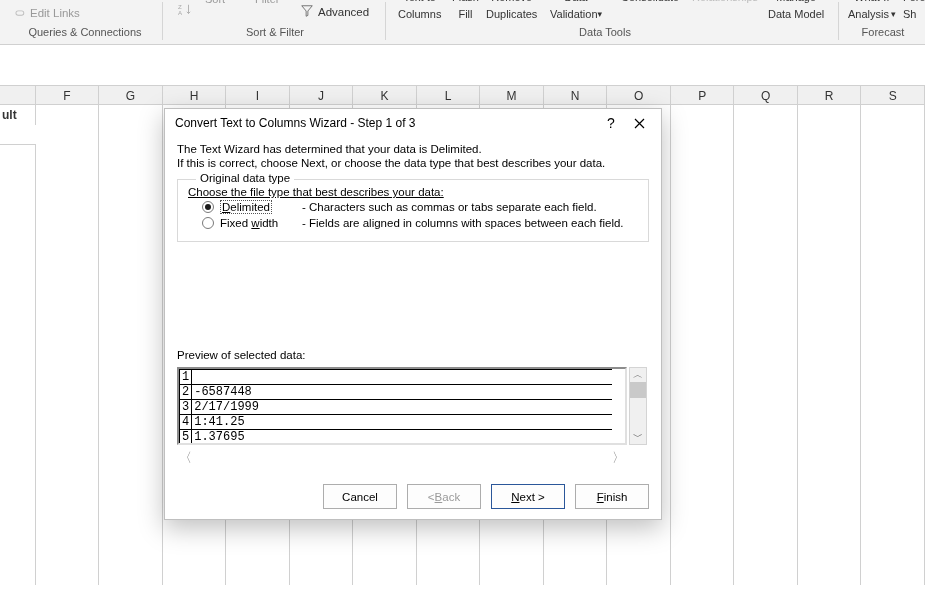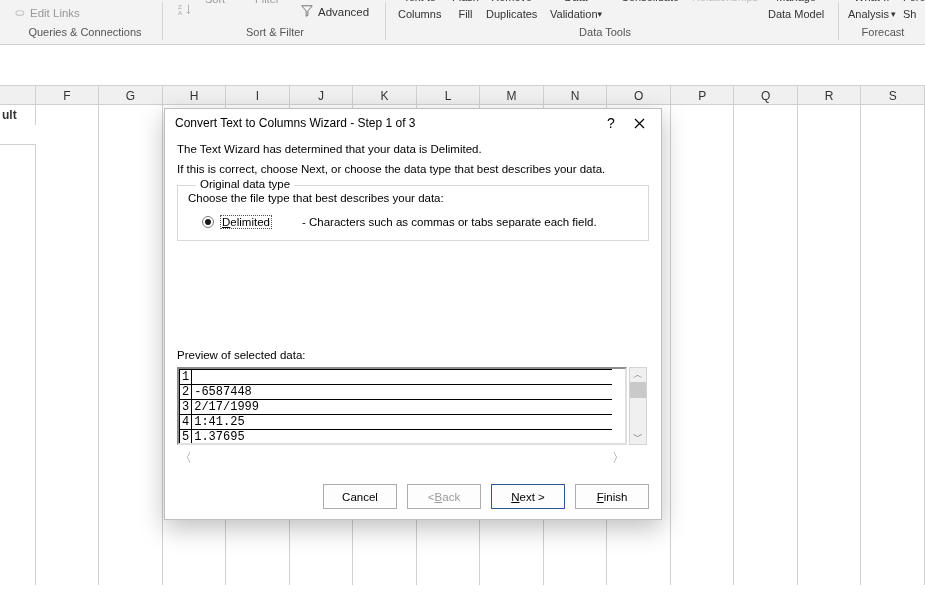--- a/index.html
+++ b/index.html
@@ -125,37 +125,37 @@
     font-size: 14px;
     cursor: pointer;
   }
   .dlg-close svg { width:11px; height:11px; }
 
   .dlg-body {
     padding: 6px 12px 0 12px;
     font-size: 11.5px;
     color: #000;
   }
-  .dlg-line1 { margin-bottom: 8px; }
+  .dlg-line1 { margin-bottom: 2px; }
 
   .fieldset {
     border: 1px solid #d9d9d9;
     border-radius: 0;
     padding: 6px 10px 10px 10px;
     margin-top: 10px;
     position: relative;
   }
   .fieldset-legend {
     position: absolute;
     top: -8px; left: 18px;
     background: #fff;
     padding: 0 4px;
     font-size: 11.5px;
   }
-  .fs-desc { margin-bottom: 10px; }
+  .fs-desc { margin-bottom: 1px; text-decoration: underline; }
   .radio-row {
     display: flex;
     align-items: center;
     gap: 6px;
     padding: 2px 0 2px 14px;
     font-size: 11.5px;
   }
   .radio {
     width: 12px; height: 12px;
     border: 1px solid #7a7a7a;
@@ -780,20 +780,25 @@
     <div class="fieldset">
       <div class="fieldset-legend">Original data type</div>
       <div class="fs-desc">Choose the file type that best describes your data:</div>
 
       <div class="radio-row">
         <span class="radio sel"></span>
         <span class="radio-label"><span class="radio-sel-box"><u>D</u>elimited</span></span>
         <span class="radio-desc">- Characters such as commas or tabs separate each field.</span>
       </div>
 
+      <div class="radio-row">
+        <span class="radio"></span>
+        <span class="radio-label"><span>Fixed </span><u>w</u><span>idth</span></span>
+        <span class="radio-desc">- Fields are aligned in columns with spaces between each field.</span>
+      </div>
     </div>
   </div>
 
   <div class="preview-label">Preview of selected data:</div>
 
   <div class="preview-box">
     <table>
       <tbody>
           <tr>
             <td class="num">1</td>

